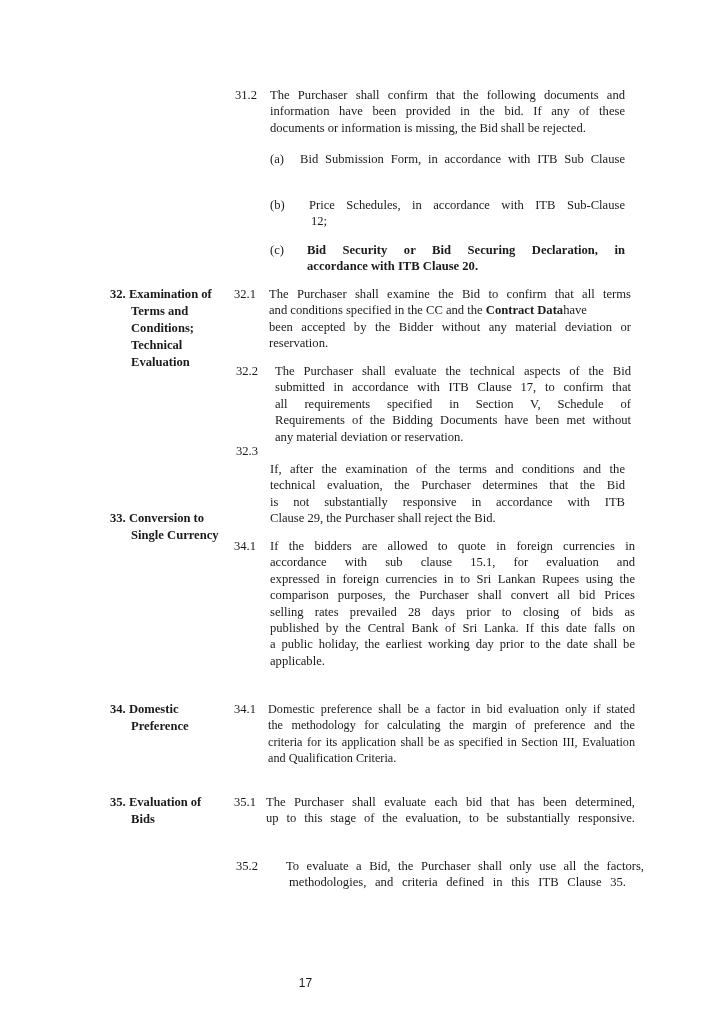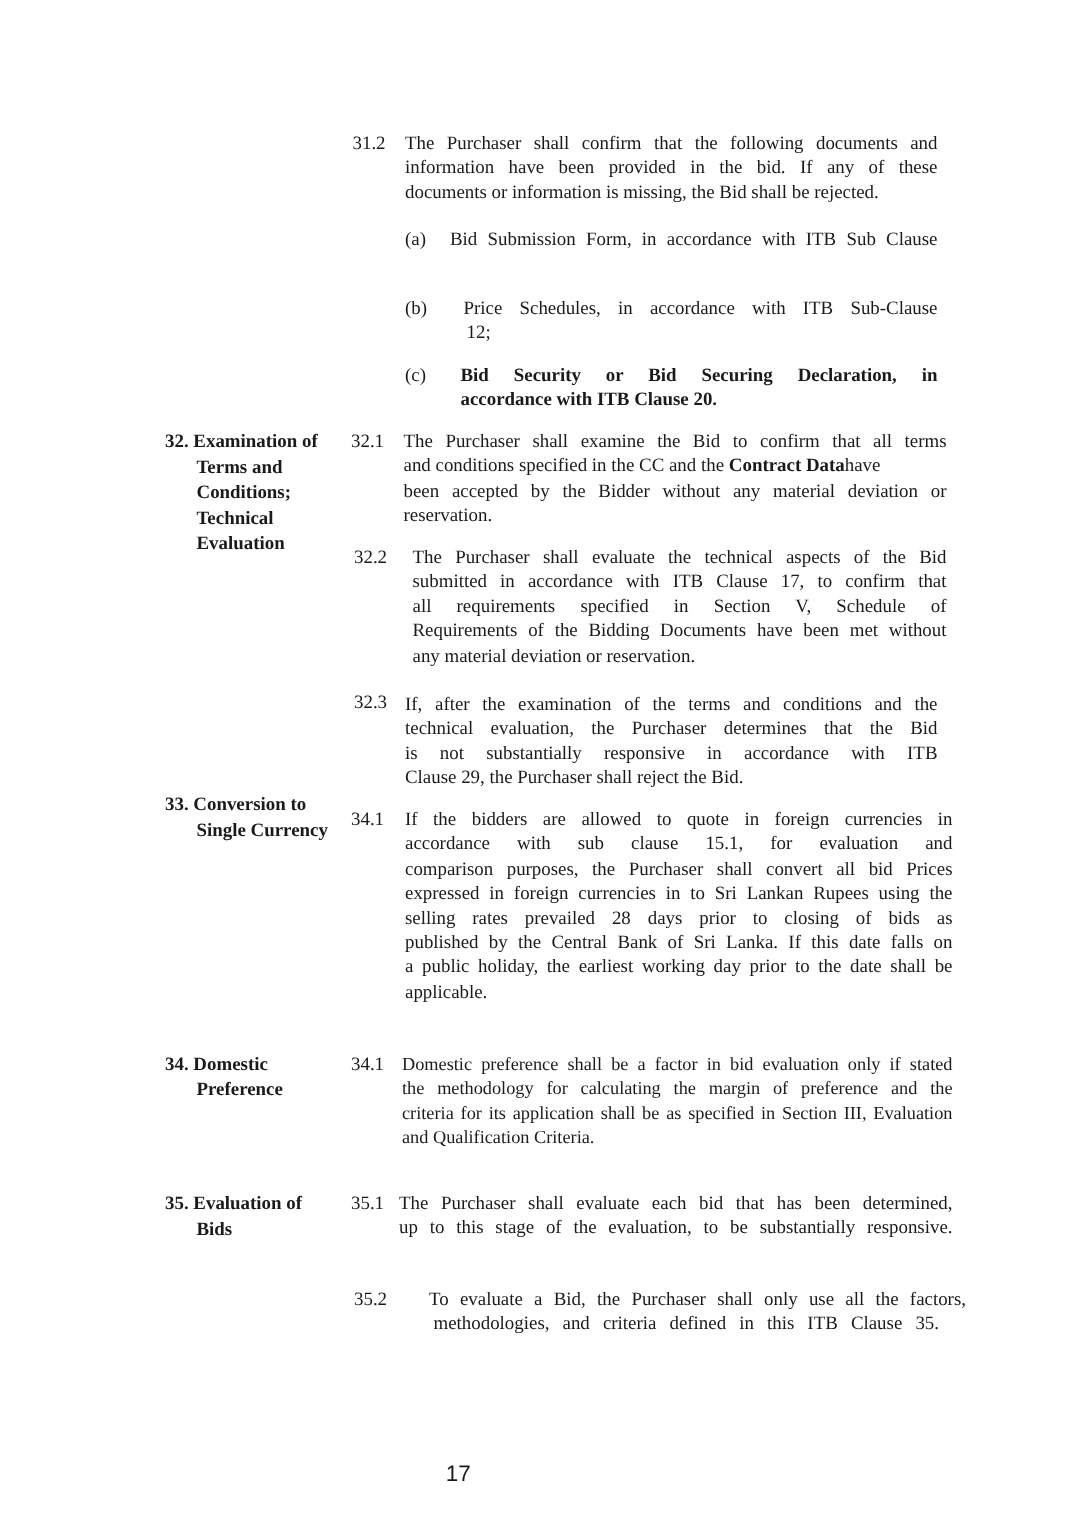--- a/index.html
+++ b/index.html
@@ -16,21 +16,21 @@
     .heading .ln1 { display: block; white-space: nowrap; }
     .num { position: absolute; white-space: nowrap; }
     .para {
       position: absolute; text-align: justify;
     }
     .para .line { display: block; text-align: justify; text-align-last: justify; white-space: nowrap; }
     .para .line.last { text-align-last: left; }
     .sub-label { position: absolute; }
     .page-number {
       position: absolute; left: 0; width: 611px; top: 975px; text-align: center;
-      font-family: "Liberation Sans", "DejaVu Sans", sans-serif; font-size: 15px;
+      font-family: "Liberation Sans", "DejaVu Sans", sans-serif; font-size: 12px;
     }
     b.inline { font-weight: bold; }
   </style>
 </head>
 <body>
 
 <div>
   <div class="num" style="left:235px; top:87px;">31.2</div>
   <div class="para" style="left:270px; top:87px; width:355px;">
     <span class="line">The Purchaser shall confirm that the following documents and</span>
@@ -89,42 +89,42 @@
     <div class="para" style="left:275px; top:363px; width:356px;">
       <span class="line">The Purchaser shall evaluate the technical aspects of the Bid</span>
       <span class="line">submitted in accordance with ITB Clause 17, to confirm that</span>
       <span class="line">all requirements specified in Section V, Schedule of</span>
       <span class="line">Requirements of the Bidding Documents have been met without</span>
       <span class="line last">any material deviation or reservation.</span>
     </div>
   </div>
 
   <div>
-    <div class="num" style="left:236px; top:460px;">32.3</div>
+    <div class="num" style="left:236px; top:443px;">32.3</div>
     <div class="para" style="left:270px; top:461px; width:355px;">
       <span class="line">If, after the examination of the terms and conditions and the</span>
       <span class="line">technical evaluation, the Purchaser determines that the Bid</span>
       <span class="line">is not substantially responsive in accordance with ITB</span>
       <span class="line last">Clause 29, the Purchaser shall reject the Bid.</span>
     </div>
   </div>
 </div>
 
 <div>
-  <div class="heading" style="top:528px;">
+  <div class="heading" style="top:510px;">
     <span class="ln1">33. Conversion to</span>
     <span class="ln2">Single Currency</span>
   </div>
   <div>
     <div class="num" style="left:234px; top:538px;">34.1</div>
     <div class="para" style="left:270px; top:538px; width:365px;">
       <span class="line">If the bidders are allowed to quote in foreign currencies in</span>
       <span class="line">accordance with sub clause 15.1, for evaluation and</span>
+      <span class="line">expressed in foreign currencies in to Sri Lankan Rupees using the</span>
       <span class="line">comparison purposes, the Purchaser shall convert all bid Prices</span>
-      <span class="line">expressed in foreign currencies in to Sri Lankan Rupees using the</span>
       <span class="line">selling rates prevailed 28 days prior to closing of bids as</span>
       <span class="line">published by the Central Bank of Sri Lanka. If this date falls on</span>
       <span class="line">a public holiday, the earliest working day prior to the date shall be</span>
       <span class="line last">applicable.</span>
     </div>
   </div>
 </div>
 
 <div>
   <div class="heading" style="top:701px;">

